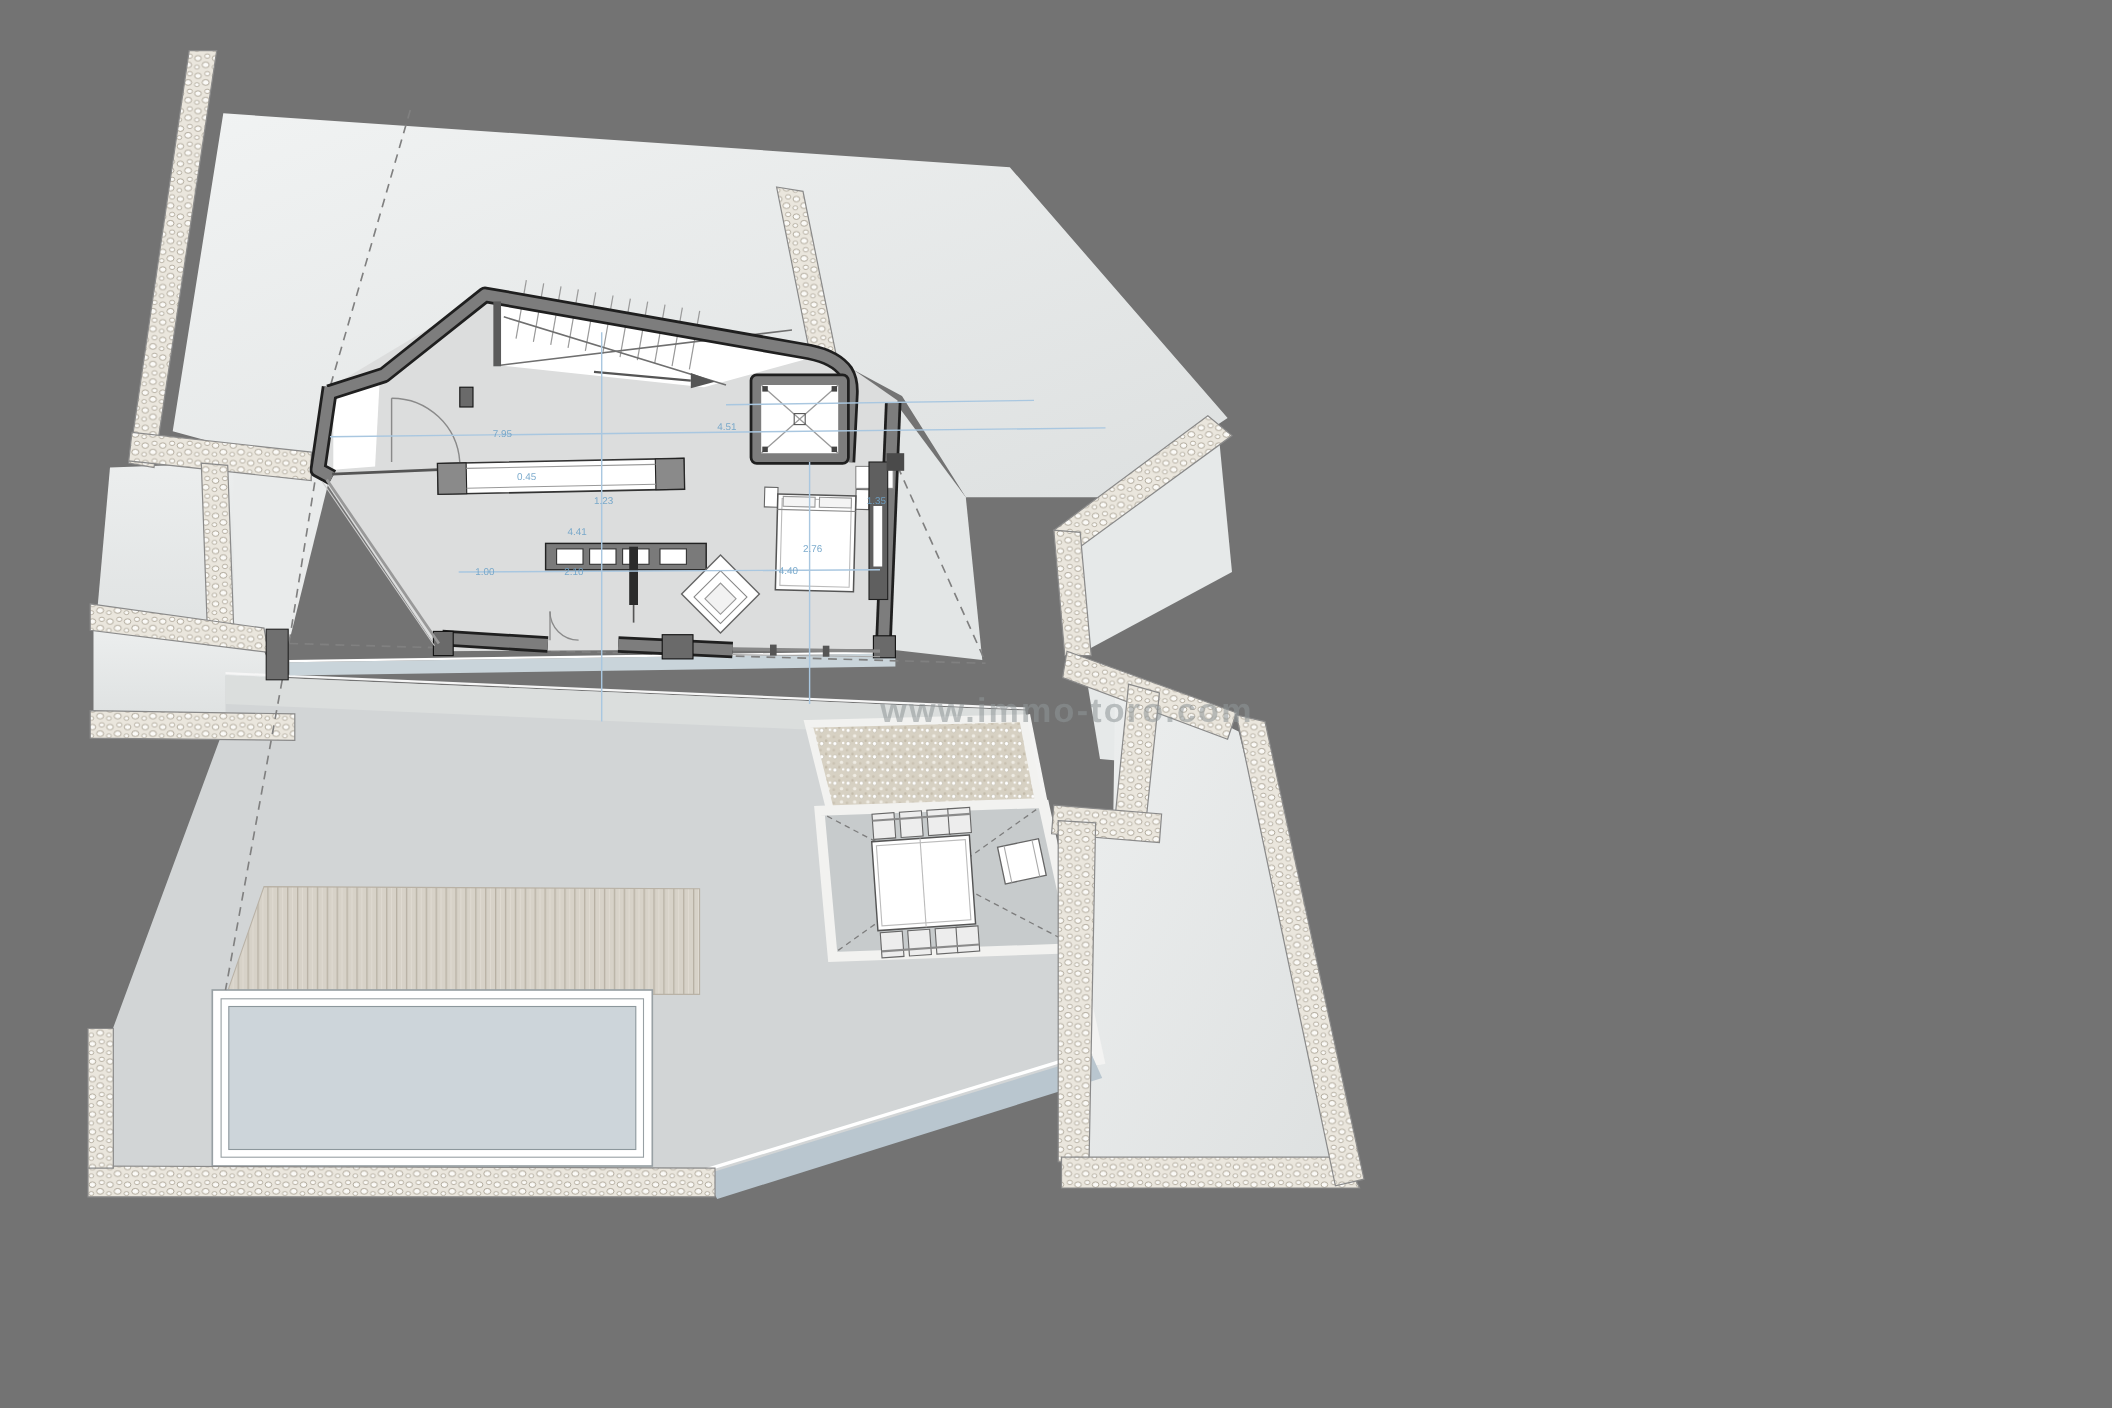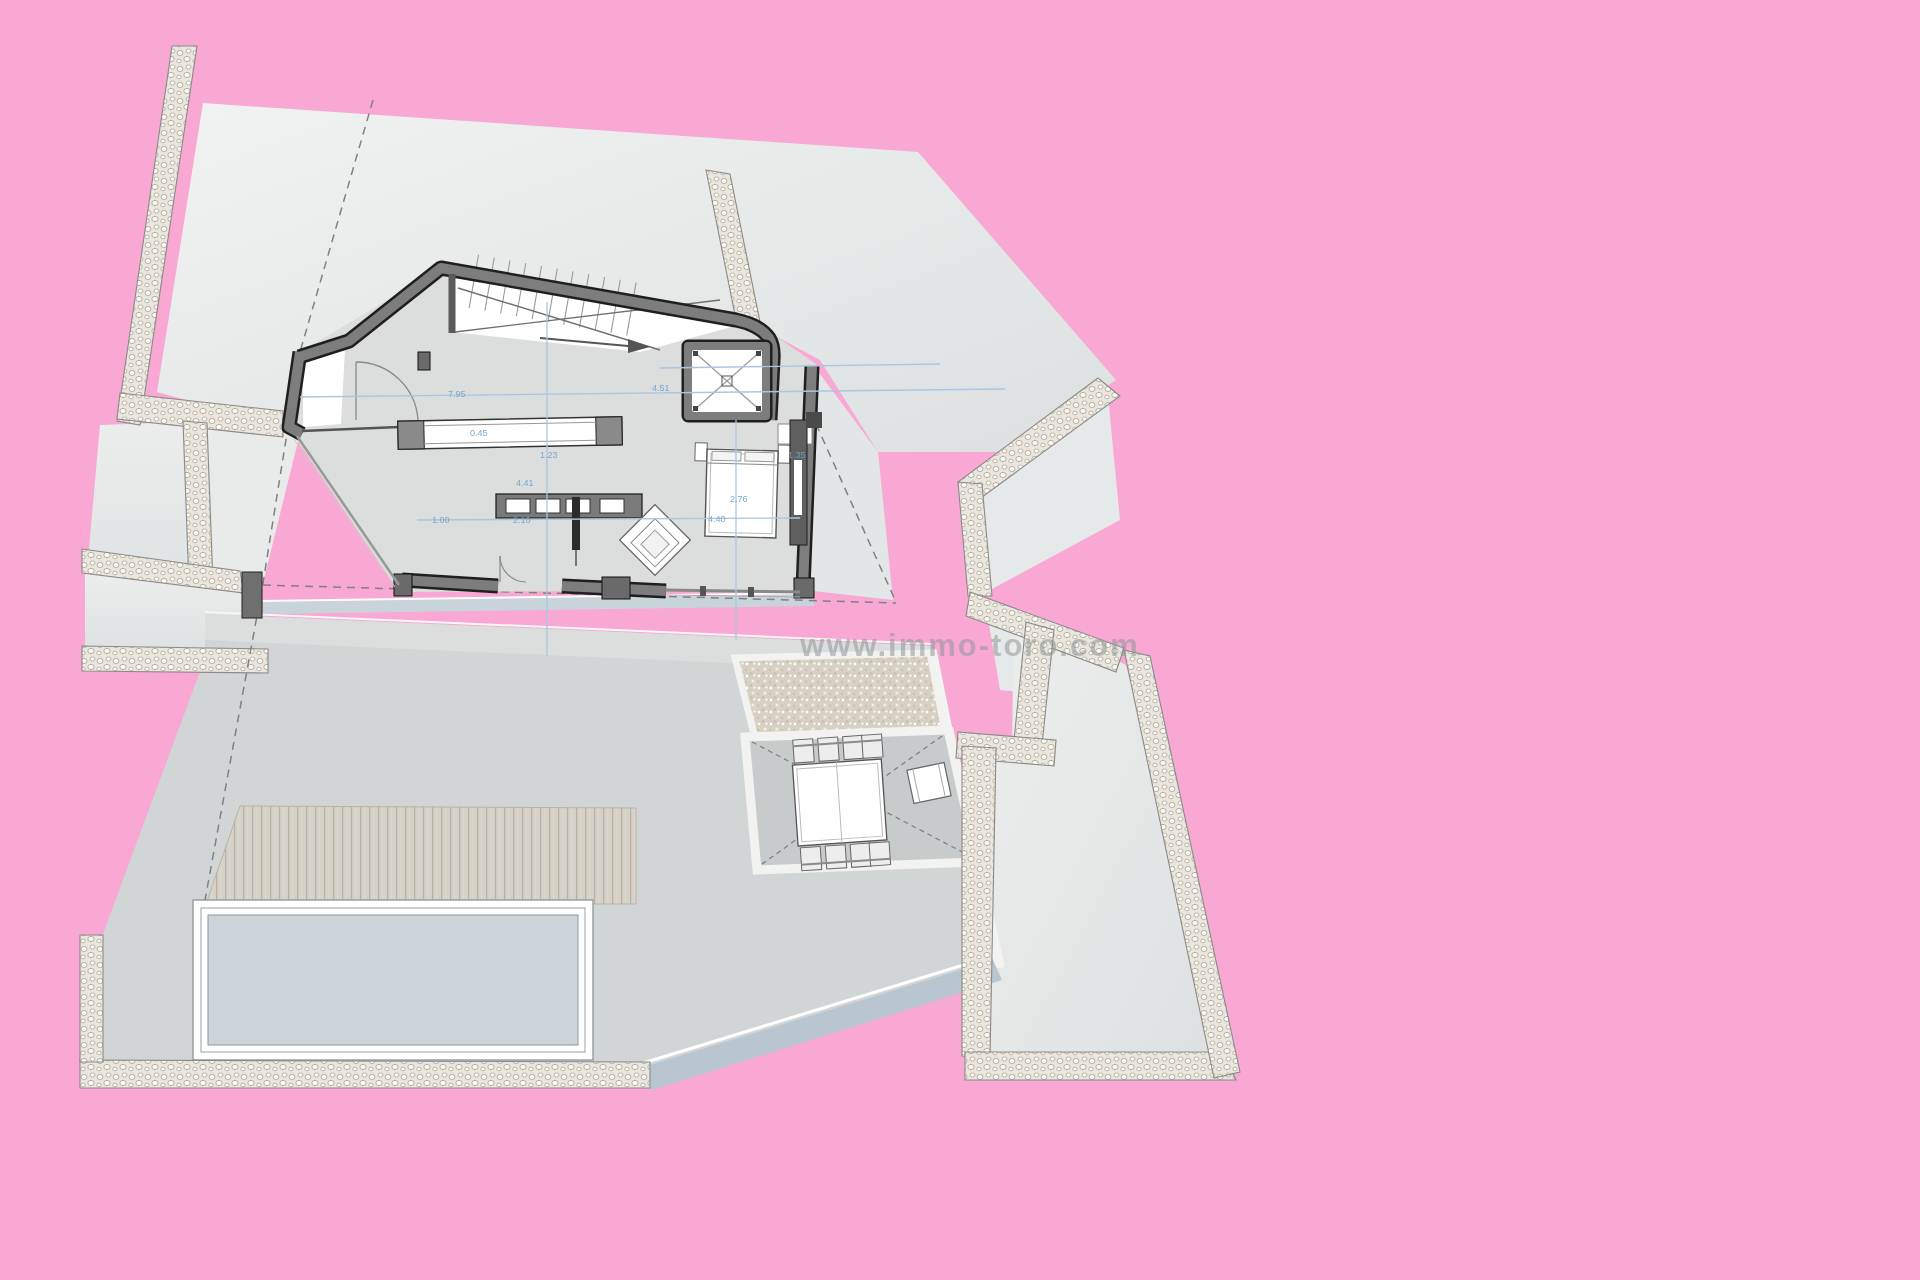--- a/index.html
+++ b/index.html
@@ -1,16 +1,16 @@
 <!DOCTYPE html>
 <html><head>
 <meta charset="utf-8">
 <style>
   html,body{margin:0;padding:0;background:#ffffff;}
-  .stage{position:relative;width:1920px;height:1280px;background:#f9a8d4;overflow:hidden;
+  .stage{position:relative;width:1920px;height:1280px;background:#737373;overflow:hidden;
          font-family:"Liberation Sans", sans-serif;}
   svg{position:absolute;left:0;top:0;}
   .watermark-text{font-family:"Liberation Sans", sans-serif;font-weight:bold;
                   font-size:31px;letter-spacing:2px;opacity:0.55;}
   .dim-label{font-family:"Liberation Sans", sans-serif;font-size:9px;opacity:0.9;}
 </style>
 </head>
 <body>
 
 <div class="stage">

